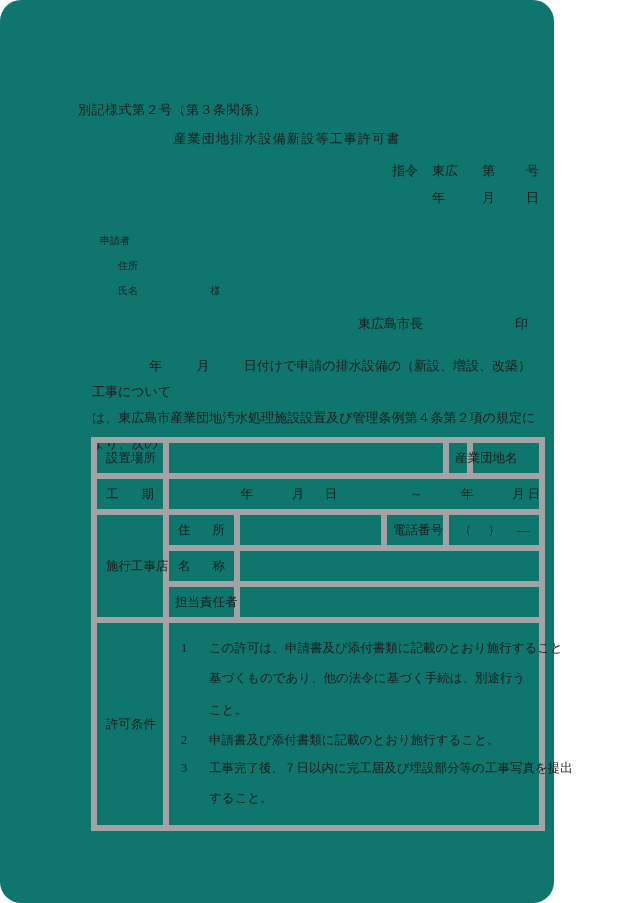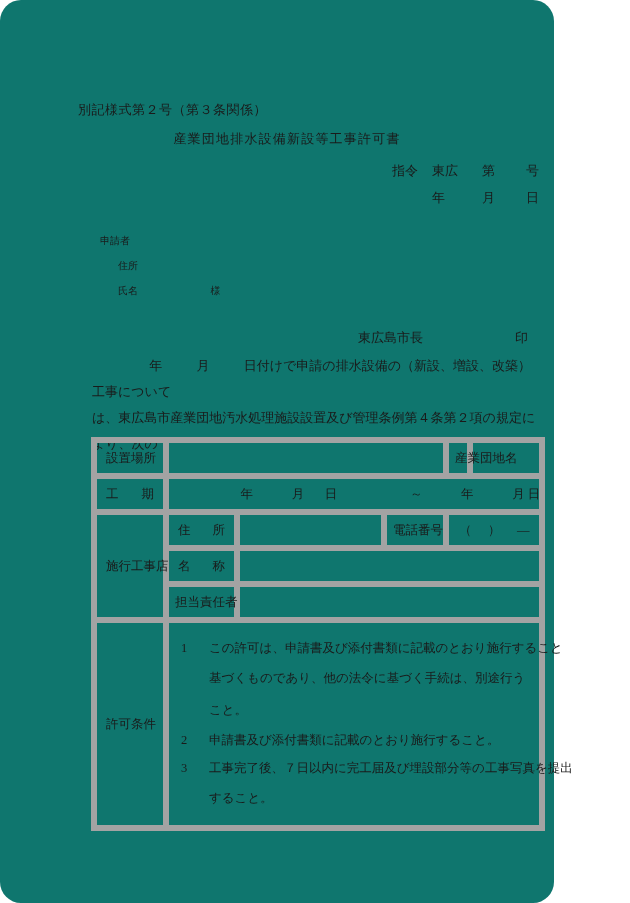--- a/index.html
+++ b/index.html
@@ -76,21 +76,21 @@
     line-height: 25px;
   }
   .applicant .row { white-space: nowrap; }
   .applicant .indent { padding-left: 18px; }
   .applicant .sama { display: inline-block; padding-left: 70px; }
 
   
   .mayor {
     position: absolute;
     left: 358px;
-    top: 329px;
+    top: 315px;
     font-size: 13px;
     white-space: nowrap;
     width: 170px;
   }
   .mayor .seal { float: right; }
 
   
   .bodytext {
     position: absolute;
     left: 92px;

